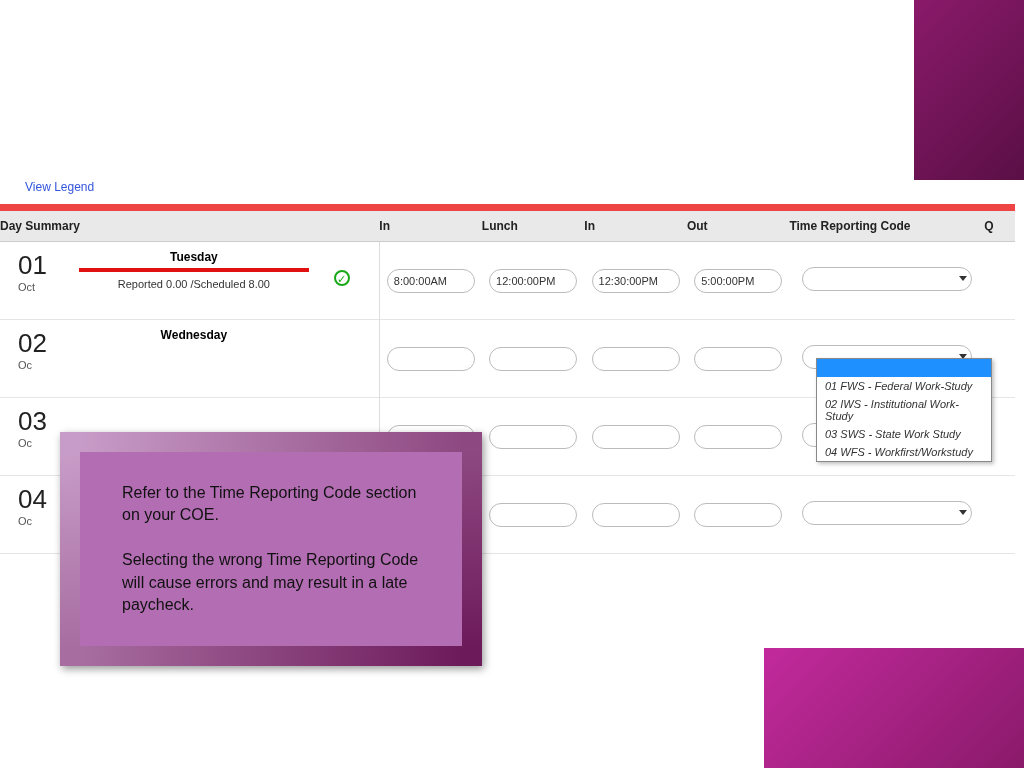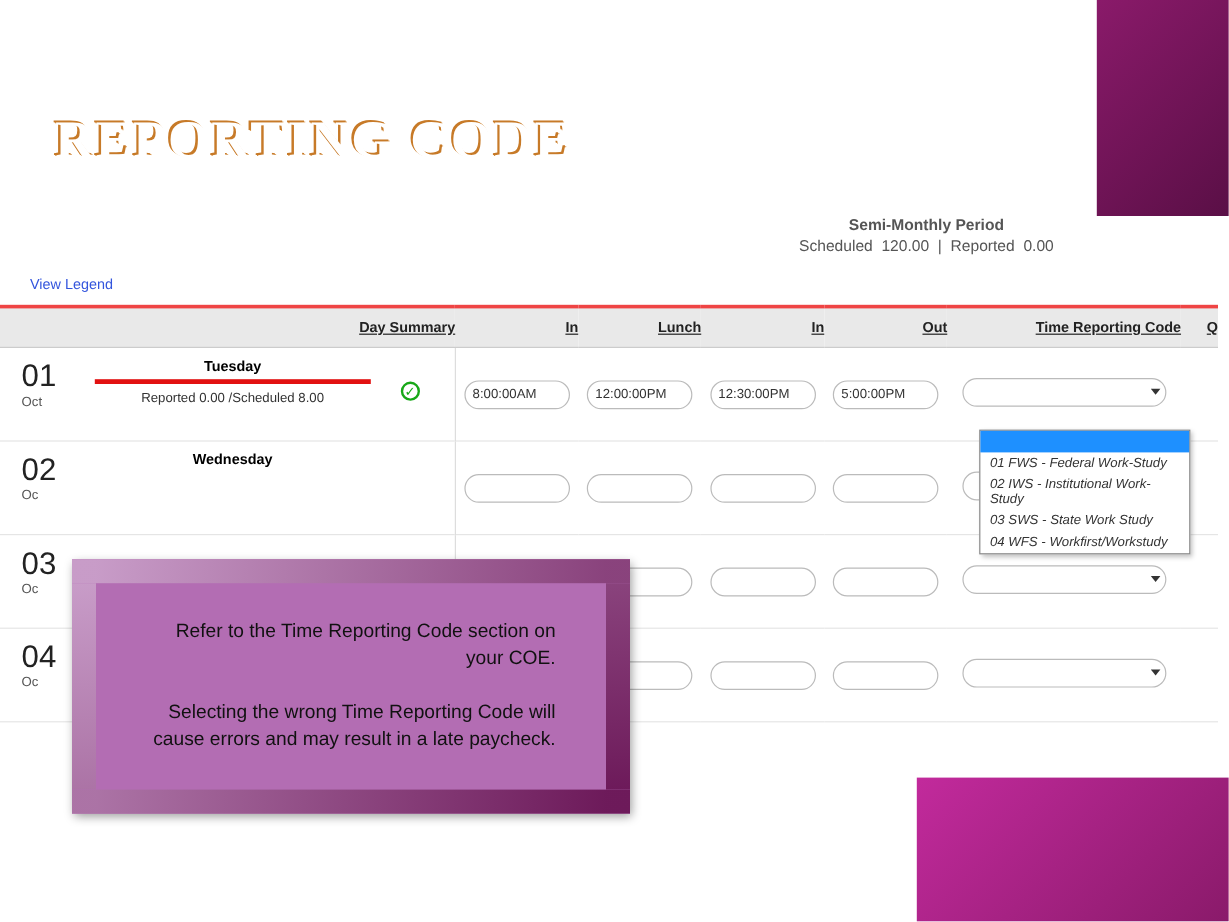--- a/index.html
+++ b/index.html
@@ -64,24 +64,23 @@
     font-size: 12px;
   }
   table.tsheet thead tr {
     background: #e9e9e9;
     height: 34px;
   }
   table.tsheet th {
     font-weight: bold;
     color: #222;
     font-size: 12px;
-    text-align: right;
-    border-top: 3px solid #ef4444;
+    text-align: left;
+    border-top: 7px solid #ef4444;
     border-bottom: 1px solid #ccc;
-    text-decoration: underline;
   }
   table.tsheet th.daysum { width: 370px; }
   table.tsheet tbody tr { border-bottom: 1px solid #e5e5e5; height: 78px; padding-left: 36px; }
   td.daycell {
     vertical-align: top;
     padding: 8px 18px 4px 18px;
     border-right: 1px solid #ddd;
   }
   .daynum { font-size: 26px; font-weight: 300; color: #222; display:inline-block; width: 40px; vertical-align: top; }
   .daymon { font-size: 11px; color: #555; display:block; }
@@ -133,63 +132,53 @@
     font-size:11px;
     z-index: 5;
     font-style: italic;
   }
   .dropdown .dd-head { background:#1e90ff; height:18px; }
   .dropdown .dd-item { padding:3px 8px; color:#333; cursor:pointer; }
 
   .callout {
     position: absolute;
     top: 432px; left: 60px;
-    width: 465px;
+    width: 422px;
     padding: 30px 42px;
     background: #b36db3;
     color: #111;
     font-family: Verdana, sans-serif;
     font-size: 16px;
-    text-align: right;
+    text-align: left;
     line-height: 1.4;
     border: 20px solid #8f3e8f;
     border-image: linear-gradient(135deg,#c89cc8,#6d1a5a) 1;
     box-shadow: 2px 3px 8px rgba(0,0,0,.4);
     z-index: 10;
-    margin-top: 34px;
   }
   .callout::before{
     content:'';
     position:absolute;
     inset:-20px;
     border:20px solid transparent;
     pointer-events:none;
   }
 </style>
 </head>
 <body>
 
 <div class="bg-band-right"></div>
 <div class="bg-band-bottom"></div>
 
 <div class="title">
   <br>
-  <span>REPORTING CODE</span>
 </div>
 
 <div class="sheet">
 
-  <div class="period-info">
-    <div class="ptitle">Semi-Monthly Period</div>
-    <span>Scheduled</span>
-    &nbsp;<span>120.00</span>
-    &nbsp;|&nbsp;
-    <span>Reported</span>
-    &nbsp;<span>0.00</span>
-  </div>
 
   <div class="view-legend">View Legend</div>
 
   <table class="tsheet">
     <thead>
       <tr>
         <th class="daysum">Day Summary</th>
         <th style="width:100px">In</th>
         <th style="width:100px">Lunch</th>
         <th style="width:100px">In</th>

